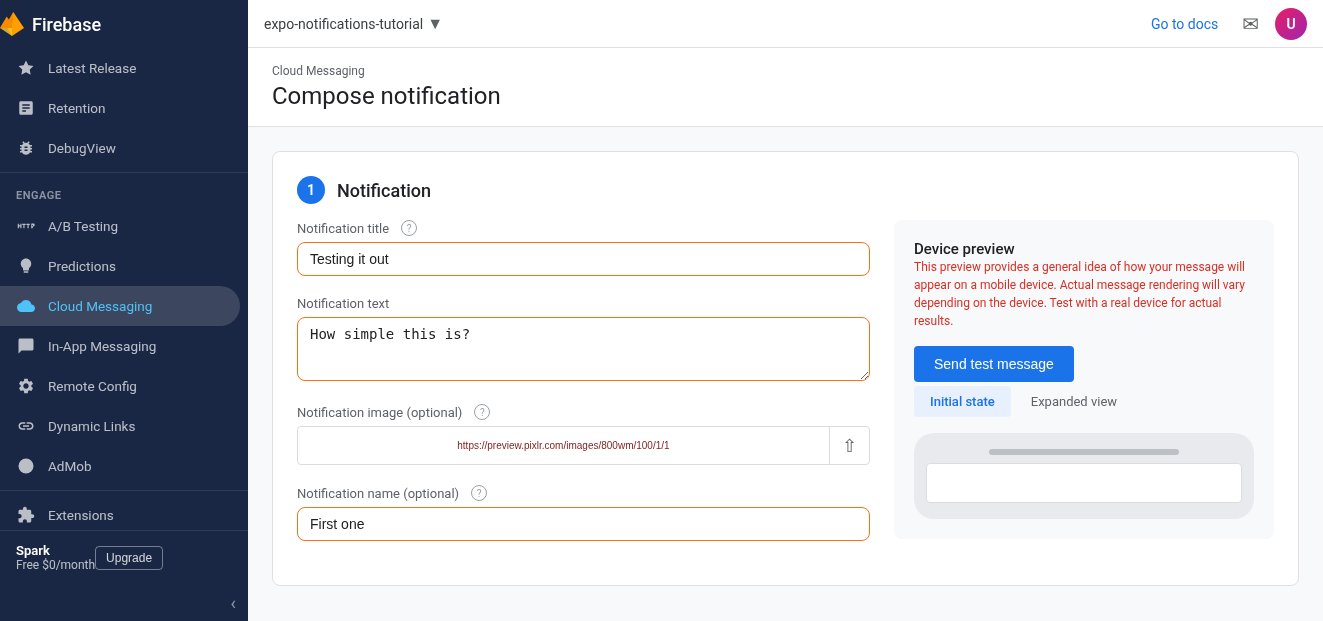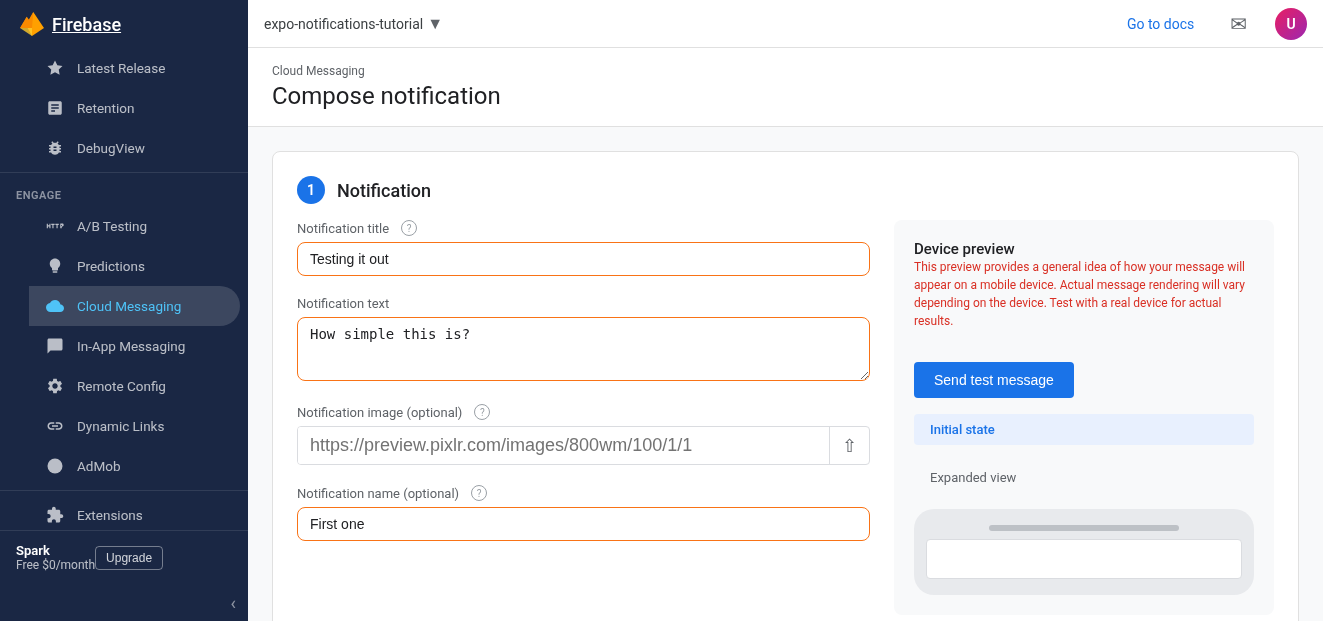--- a/index.html
+++ b/index.html
@@ -12,23 +12,22 @@
       background: #1a2744;
       color: #fff;
       display: flex;
       flex-direction: column;
       height: 100%;
       overflow: hidden;
     }
     .sidebar-header {
       display: flex;
       align-items: flex-end;
-      padding: 12px 20px;
+      padding: 12px 0;
       height: 48px;
-      text-decoration: underline;
     }
     .firebase-logo {
       display: flex;
       align-items: center;
       gap: 8px;
     }
     .firebase-flame {
       width: 24px;
       height: 24px;
     }
@@ -46,21 +45,20 @@
       display: flex;
       align-items: center;
       gap: 12px;
       padding: 10px 16px;
       color: rgba(255,255,255,0.7);
       cursor: pointer;
       font-size: 13.5px;
       transition: background 0.15s;
       border-radius: 0 24px 24px 0;
       margin-right: 8px;
-      margin-left: 29px;
     }
     .nav-item.active { background: rgba(255,255,255,0.15); color: #fff; }
     .nav-item.active .nav-label { color: #4fc3f7; }
     .nav-icon { width: 20px; height: 20px; display: flex; align-items: center; justify-content: center; flex-shrink: 0; }
     .nav-label { font-size: 13.5px; }
     .section-title {
       color: rgba(255,255,255,0.5);
       font-size: 11px;
       font-weight: 600;
       padding: 12px 16px 4px;
@@ -112,21 +110,21 @@
     }
 
     
     .topbar {
       height: 48px;
       background: #fff;
       display: flex;
       align-items: center;
       padding: 0 16px;
       border-bottom: 1px solid #e0e0e0;
-      gap: 20px;
+      gap: 8px;
     }
     .project-selector {
       display: flex;
       align-items: center;
       gap: 4px;
       color: #3c4043;
       font-size: 14px;
       cursor: pointer;
     }
     .dropdown-arrow { color: #5f6368; font-size: 16px; }
@@ -270,23 +268,24 @@
       display: flex;
       align-items: center;
       border: 1px solid #dadce0;
       border-radius: 4px;
       overflow: hidden;
     }
     .field-input-row input {
       flex: 1;
       border: none;
       padding: 8px 12px;
-      font-size: 18px;
-      color: #737373;
+      font-size: 10px;
+      color: #7f1d1d;
       outline: none;
+      text-align: center;
     }
     .upload-btn-icon {
       padding: 8px 12px;
       color: #5f6368;
       cursor: pointer;
       border-left: 1px solid #dadce0;
       font-size: 18px;
     }
 
     
@@ -298,39 +297,38 @@
     .device-preview-title {
       font-size: 15px;
       font-weight: 500;
       color: #202124;
       margin-bottom: 0;
     }
     .device-preview-desc {
       font-size: 12px;
       color: #d93025;
       line-height: 1.5;
-      margin-bottom: 32px;
+      margin-bottom: 16px;
     }
     .send-test-btn {
       background: #1a73e8;
       color: #fff;
       border: none;
       padding: 10px 20px;
       border-radius: 4px;
       font-size: 14px;
       cursor: pointer;
       font-weight: 500;
+      margin-bottom: 4px;
+    }
+
+    .preview-tabs {
+      display: flex;
+      gap: 4px;
       margin-bottom: 16px;
-    }
-
-    .preview-tabs {
-      display: flex;
-      gap: 17px;
-      margin-bottom: 16px;
-      flex-direction: column;
     }
     .preview-tab {
       padding: 8px 16px;
       font-size: 13px;
       cursor: pointer;
       border-radius: 4px;
       color: #5f6368;
     }
     .preview-tab.active {
       background: #e8f0fe;

